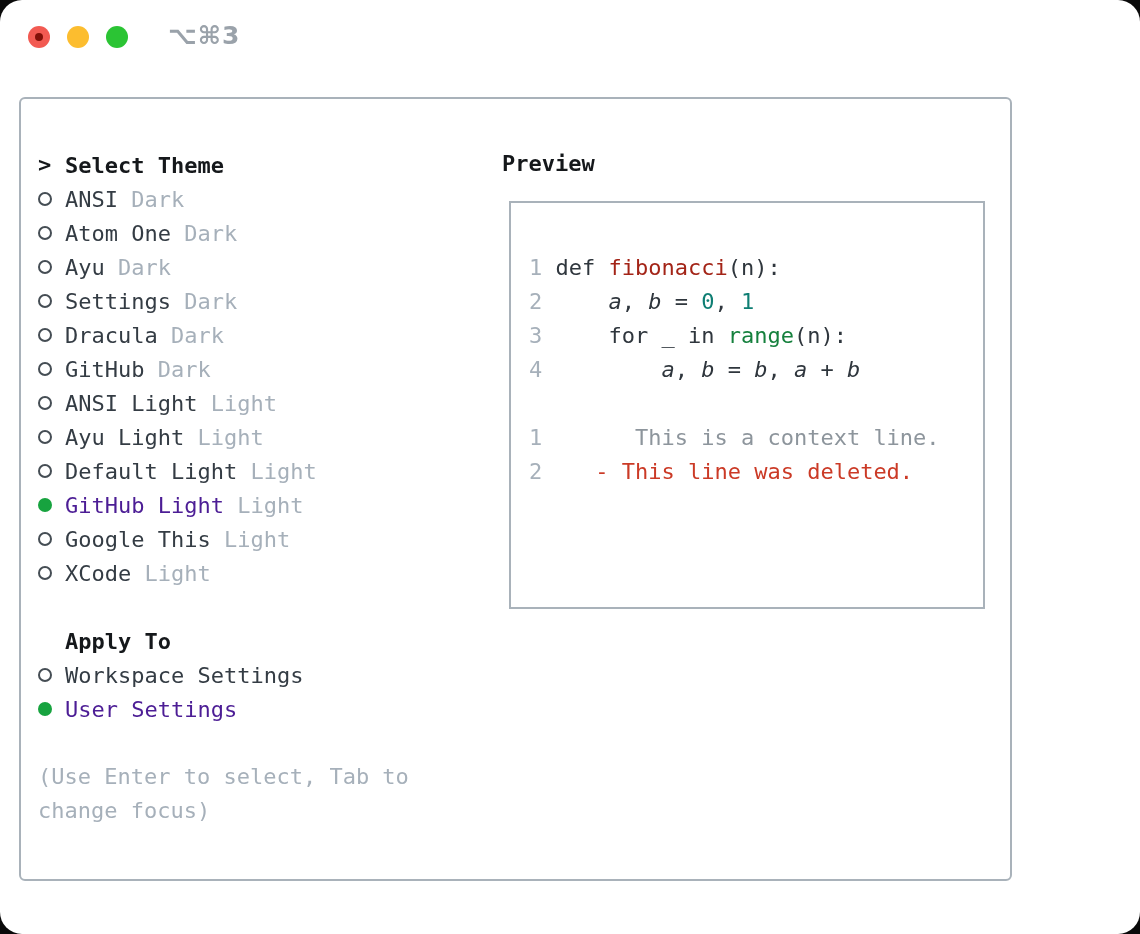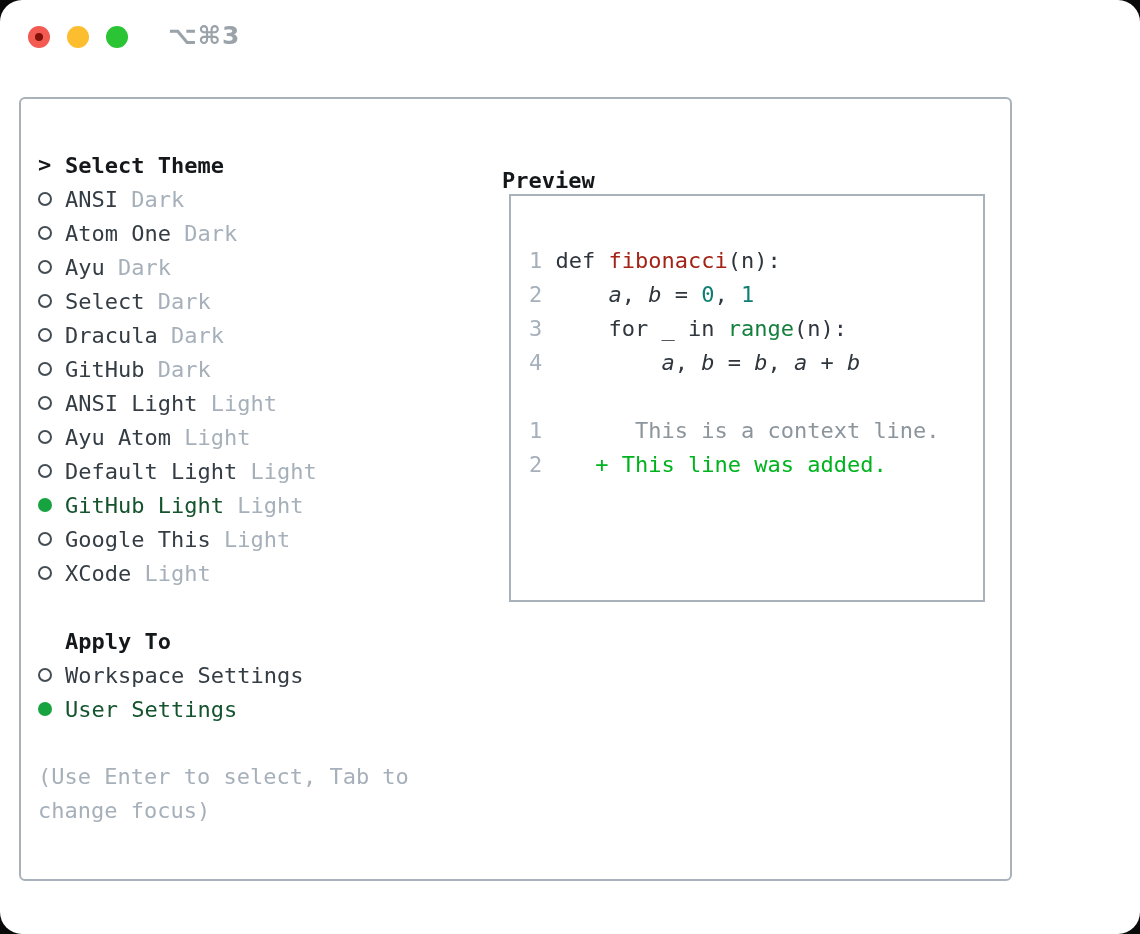--- a/index.html
+++ b/index.html
@@ -49,32 +49,32 @@
     position:absolute;left:0;top:0;line-height:34px;
     font-weight:700;color:#15181b;font-size:22px;
   }
   .circle{
     position:absolute;left:0;top:10px;width:14px;height:14px;border-radius:50%;
     border:2px solid #454d54;box-sizing:border-box;background:transparent;
   }
   .circle.sel{border:none;background:#17a33f;}
   .h{font-weight:700;color:#15181b;}
   .muted{color:#a6b0ba;}
-  .green{color:#14532d;}
+  .green{color:#4c1d95;}
   .hint{
     margin-top:0;white-space:pre-line;line-height:34px;font-size:22px;
     color:#a6b0ba;width:470px;
   }
   
   .preview-title{
-    position:absolute;left:481px;top:65px;height:34px;line-height:34px;
+    position:absolute;left:481px;top:48px;height:34px;line-height:34px;
     font-size:22px;font-weight:700;color:#15181b;
   }
   .preview-box{
-    position:absolute;left:488px;top:95px;width:476px;height:408px;
+    position:absolute;left:488px;top:102px;width:476px;height:408px;
     border:2px solid #a9b2ba;box-sizing:border-box;background:#ffffff;
   }
   .code{position:absolute;left:18px;top:48px;}
   .pline{
     white-space:pre;height:34px;line-height:34px;font-size:22px;color:#2f363d;
   }
 </style>
 </head>
 <body>
 
@@ -93,25 +93,25 @@
 
     <div class="left-pane">
       <div class="row">
         <span class="prefix"><span class="prompt-char">&gt;</span></span>
         <span class="h">Select Theme</span>
       </div>
       <div id="theme-list">
           <div class="row"><span class="prefix"><span class="circle"></span></span><span class="">ANSI</span><span class="muted"> Dark</span></div>
           <div class="row"><span class="prefix"><span class="circle"></span></span><span class="">Atom One</span><span class="muted"> Dark</span></div>
           <div class="row"><span class="prefix"><span class="circle"></span></span><span class="">Ayu</span><span class="muted"> Dark</span></div>
-          <div class="row"><span class="prefix"><span class="circle"></span></span><span class="">Select</span><span class="muted"> Dark</span></div>
+          <div class="row"><span class="prefix"><span class="circle"></span></span><span class="">Settings</span><span class="muted"> Dark</span></div>
           <div class="row"><span class="prefix"><span class="circle"></span></span><span class="">Dracula</span><span class="muted"> Dark</span></div>
           <div class="row"><span class="prefix"><span class="circle"></span></span><span class="">GitHub</span><span class="muted"> Dark</span></div>
           <div class="row"><span class="prefix"><span class="circle"></span></span><span class="">ANSI Light</span><span class="muted"> Light</span></div>
-          <div class="row"><span class="prefix"><span class="circle"></span></span><span class="">Ayu Atom</span><span class="muted"> Light</span></div>
+          <div class="row"><span class="prefix"><span class="circle"></span></span><span class="">Ayu Light</span><span class="muted"> Light</span></div>
           <div class="row"><span class="prefix"><span class="circle"></span></span><span class="">Default Light</span><span class="muted"> Light</span></div>
           <div class="row"><span class="prefix"><span class="circle sel"></span></span><span class="green">GitHub Light</span><span class="muted"> Light</span></div>
           <div class="row"><span class="prefix"><span class="circle"></span></span><span class="">Google This</span><span class="muted"> Light</span></div>
           <div class="row"><span class="prefix"><span class="circle"></span></span><span class="">XCode</span><span class="muted"> Light</span></div>
         </div>
 
       <div class="row"></div>
 
       <div class="row">
         <span class="prefix"></span>
@@ -130,18 +130,18 @@
 
     <div class="preview-title">Preview</div>
     <div class="preview-box">
       <div class="code" id="preview-code">
           <div class="pline"><span style="color: rgb(166, 176, 186);">1</span><span style="color: rgb(47, 54, 61);"> def </span><span style="color: rgb(163, 36, 23);">fibonacci</span><span style="color: rgb(47, 54, 61);">(n):</span></div>
           <div class="pline"><span style="color: rgb(166, 176, 186);">2</span><span style="color: rgb(47, 54, 61);">     </span><span style="color: rgb(47, 54, 61); font-style: italic;">a</span><span style="color: rgb(47, 54, 61);">, </span><span style="color: rgb(47, 54, 61); font-style: italic;">b</span><span style="color: rgb(47, 54, 61);"> = </span><span style="color: rgb(14, 126, 115);">0</span><span style="color: rgb(47, 54, 61);">, </span><span style="color: rgb(14, 126, 115);">1</span></div>
           <div class="pline"><span style="color: rgb(166, 176, 186);">3</span><span style="color: rgb(47, 54, 61);">     for _ in </span><span style="color: #15803d;">range</span><span style="color: rgb(47, 54, 61);">(n):</span></div>
           <div class="pline"><span style="color: rgb(166, 176, 186);">4</span><span style="color: rgb(47, 54, 61);">         </span><span style="color: rgb(47, 54, 61); font-style: italic;">a</span><span style="color: rgb(47, 54, 61);">, </span><span style="color: rgb(47, 54, 61); font-style: italic;">b</span><span style="color: rgb(47, 54, 61);"> = </span><span style="color: rgb(47, 54, 61); font-style: italic;">b</span><span style="color: rgb(47, 54, 61);">, </span><span style="color: rgb(47, 54, 61); font-style: italic;">a</span><span style="color: rgb(47, 54, 61);"> + </span><span style="color: rgb(47, 54, 61); font-style: italic;">b</span></div>
           <div class="pline"><span style="color: rgb(166, 176, 186);"> </span></div>
           <div class="pline"><span style="color: rgb(166, 176, 186);">1</span><span style="color: rgb(141, 149, 156);">       This is a context line.</span></div>
-          <div class="pline"><span style="color: rgb(166, 176, 186);">2</span><span style="color: rgb(0, 179, 30);">    + This line was added.</span></div>
+          <div class="pline"><span style="color: rgb(166, 176, 186);">2</span><span style="color: rgb(203, 58, 38);">    - This line was deleted.</span></div>
         </div>
     </div>
 
   </div>
 </div>
 
 </body></html>

